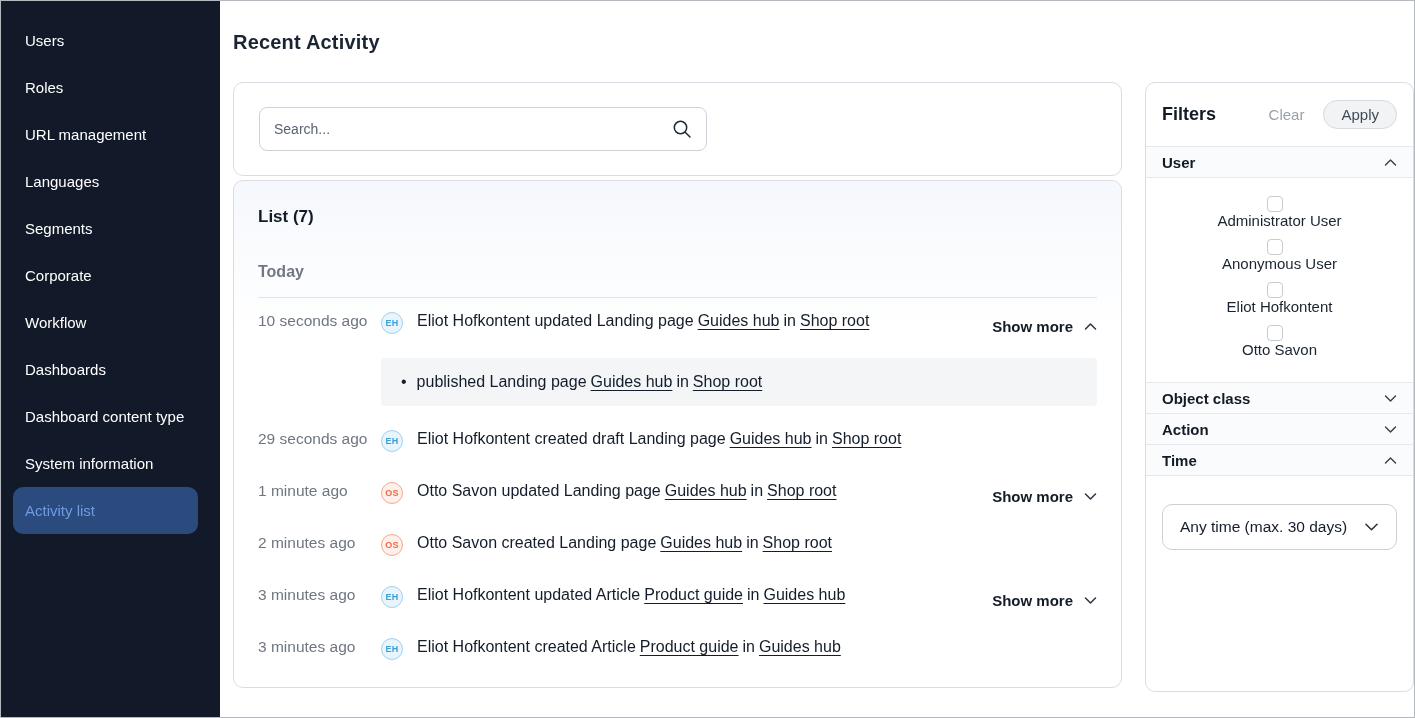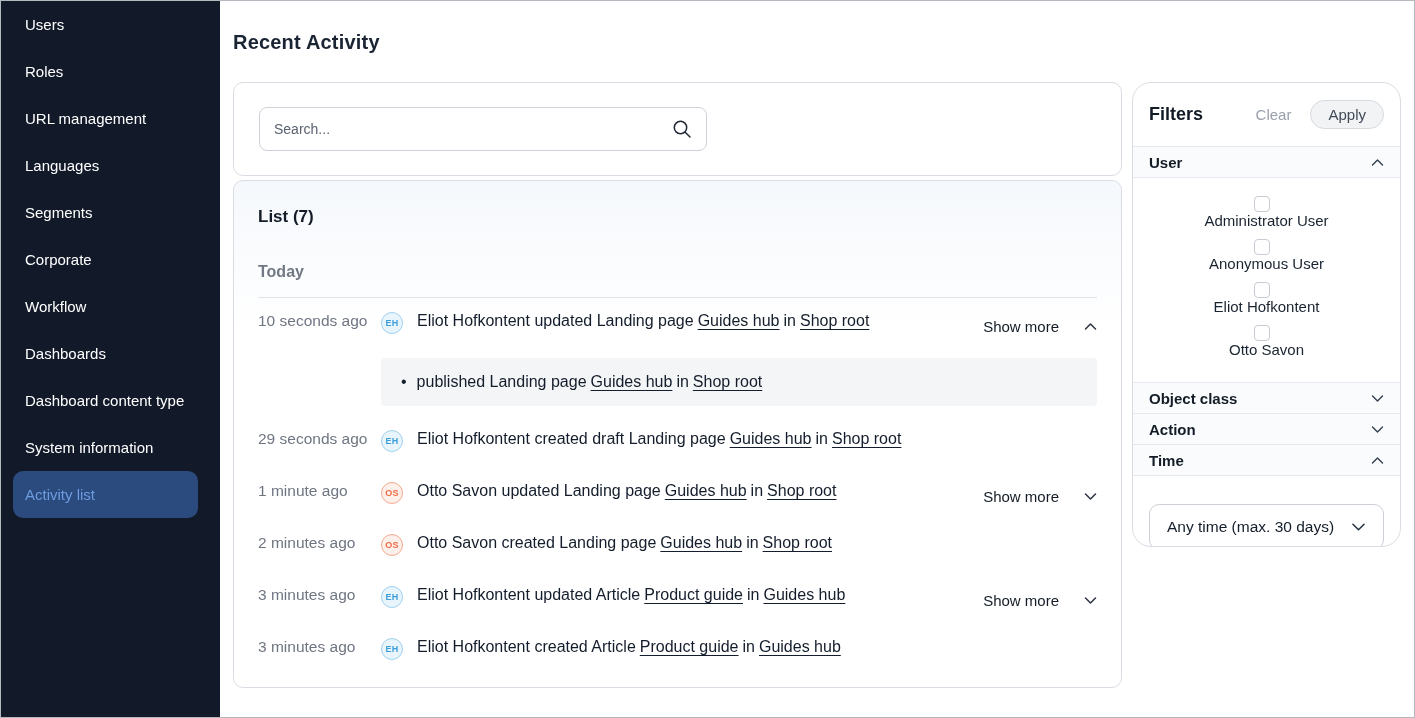--- a/index.html
+++ b/index.html
@@ -1,21 +1,21 @@
 <!DOCTYPE html>
 <html><head>
 <meta charset="utf-8">
 <style>
   * { box-sizing: border-box; margin: 0; padding: 0; }
   html, body { width: 1415px; height: 718px; }
   body { font-family: "Liberation Sans", "DejaVu Sans", sans-serif; background: #fff; }
   .page { width: 1415px; height: 718px; border: 1px solid #b4b8bf; display: flex; overflow: hidden; background: #fff; }
 
   
-  .sidebar { width: 219px; min-width: 219px; background: #121a29; height: 100%; padding-top: 0; }
+  .sidebar { width: 219px; min-width: 219px; background: #121a29; height: 100%; padding-top: 16px; }
   .nav-item { height: 47px; display: flex; align-items: center; padding-left: 24px; color: #ffffff; font-size: 15px; cursor: pointer; }
   .nav-item.active { background: #2b4a7d; border-radius: 10px; margin: 0 22px 0 12px; padding-left: 12px; color: #6d9ce0; }
 
   
   .content { flex: 1; padding-left: 13px; }
   h1.page-title { font-size: 20px; font-weight: 700; color: #1b2433; margin: 30px 0 28px 0; letter-spacing: 0.2px; }
   .cols { display: flex; align-items: flex-start; }
   .main-col { width: 889px; min-width: 889px; }
 
   .card { background: #fff; border: 1px solid #d9dde3; border-radius: 10px; }
@@ -32,30 +32,30 @@
 
   .rows { padding-top: 14px; }
   .arow { display: flex; min-height: 28px; margin-bottom: 24px; }
   .arow .time { width: 123px; min-width: 123px; color: #6f7682; font-size: 15.5px; }
   .avatar { width: 22px; height: 22px; min-width: 22px; border-radius: 50%; display: flex; align-items: center; justify-content: center; font-size: 9px; font-weight: 700; margin-right: 14px; letter-spacing: 0.2px; }
   .avatar--blue { background: #e9f5fc; border: 1px solid #9fd0ef; color: #3e9fd9; }
   .avatar--orange { background: #fdefe9; border: 1px solid #f5a88f; color: #ef6b45; }
   .rowtext { flex: 1; font-size: 16px; color: #141d2b; }
   .rowtext > span, .rowtext > a { margin-right: 4px; }
   .rowtext a, .detail-text a { color: #141d2b; text-decoration: underline; text-underline-offset: 3px; cursor: pointer; }
-  .show-more { display: flex; align-items: center; gap: 25px; background: none; border: none; font-family: inherit; font-size: 15px; color: #131c26; cursor: pointer; white-space: nowrap; padding: 0; }
+  .show-more { display: flex; align-items: center; gap: 11px; background: none; border: none; font-family: inherit; font-size: 15px; color: #131c26; cursor: pointer; white-space: nowrap; padding: 0; font-weight: bold; }
   .chev { width: 13px; height: 9px; color: #2b3442; }
 
   .detail-panel { margin: -6px 0 24px 123px; background: #f4f5f7; border-radius: 4px; padding: 15px 20px; }
   .detail-text { font-size: 16px; color: #141d2b; }
   .detail-text .bullet { margin-right: 10px; }
   .detail-text span, .detail-text a { margin-right: 4px; }
 
   
-  .filters-card { width: 269px; min-width: 269px; margin-left: 10px; height: 465px; overflow: hidden; border-radius: 19px; }
+  .filters-card { width: 269px; min-width: 269px; margin-left: 23px; height: 610px; overflow: hidden; }
   .filters-head { display: flex; align-items: center; padding: 17px 16px 17px 16px; }
   .filters-title { font-size: 18px; font-weight: 700; color: #131c26; flex: 1; }
   .clear-btn { background: none; border: none; font-family: inherit; font-size: 15px; color: #9aa0ab; cursor: pointer; margin-right: 19px; }
   .apply-btn { background: #f2f3f5; border: 1px solid #d6d9de; border-radius: 16px; font-family: inherit; font-size: 15px; color: #414a58; padding: 5px 17px; cursor: pointer; }
 
   .fsection-head { height: 31px; background: #fafbfc; border-top: 1px solid #e5e8ec; display: flex; align-items: center; justify-content: space-between; padding: 0 16px; cursor: pointer; }
   .fsection-head .flabel { font-size: 15px; font-weight: 700; color: #131c26; }
   .fsection-head .chev { color: #343e4d; }
   .fsection-body { border-top: 1px solid #e5e8ec; }
 

